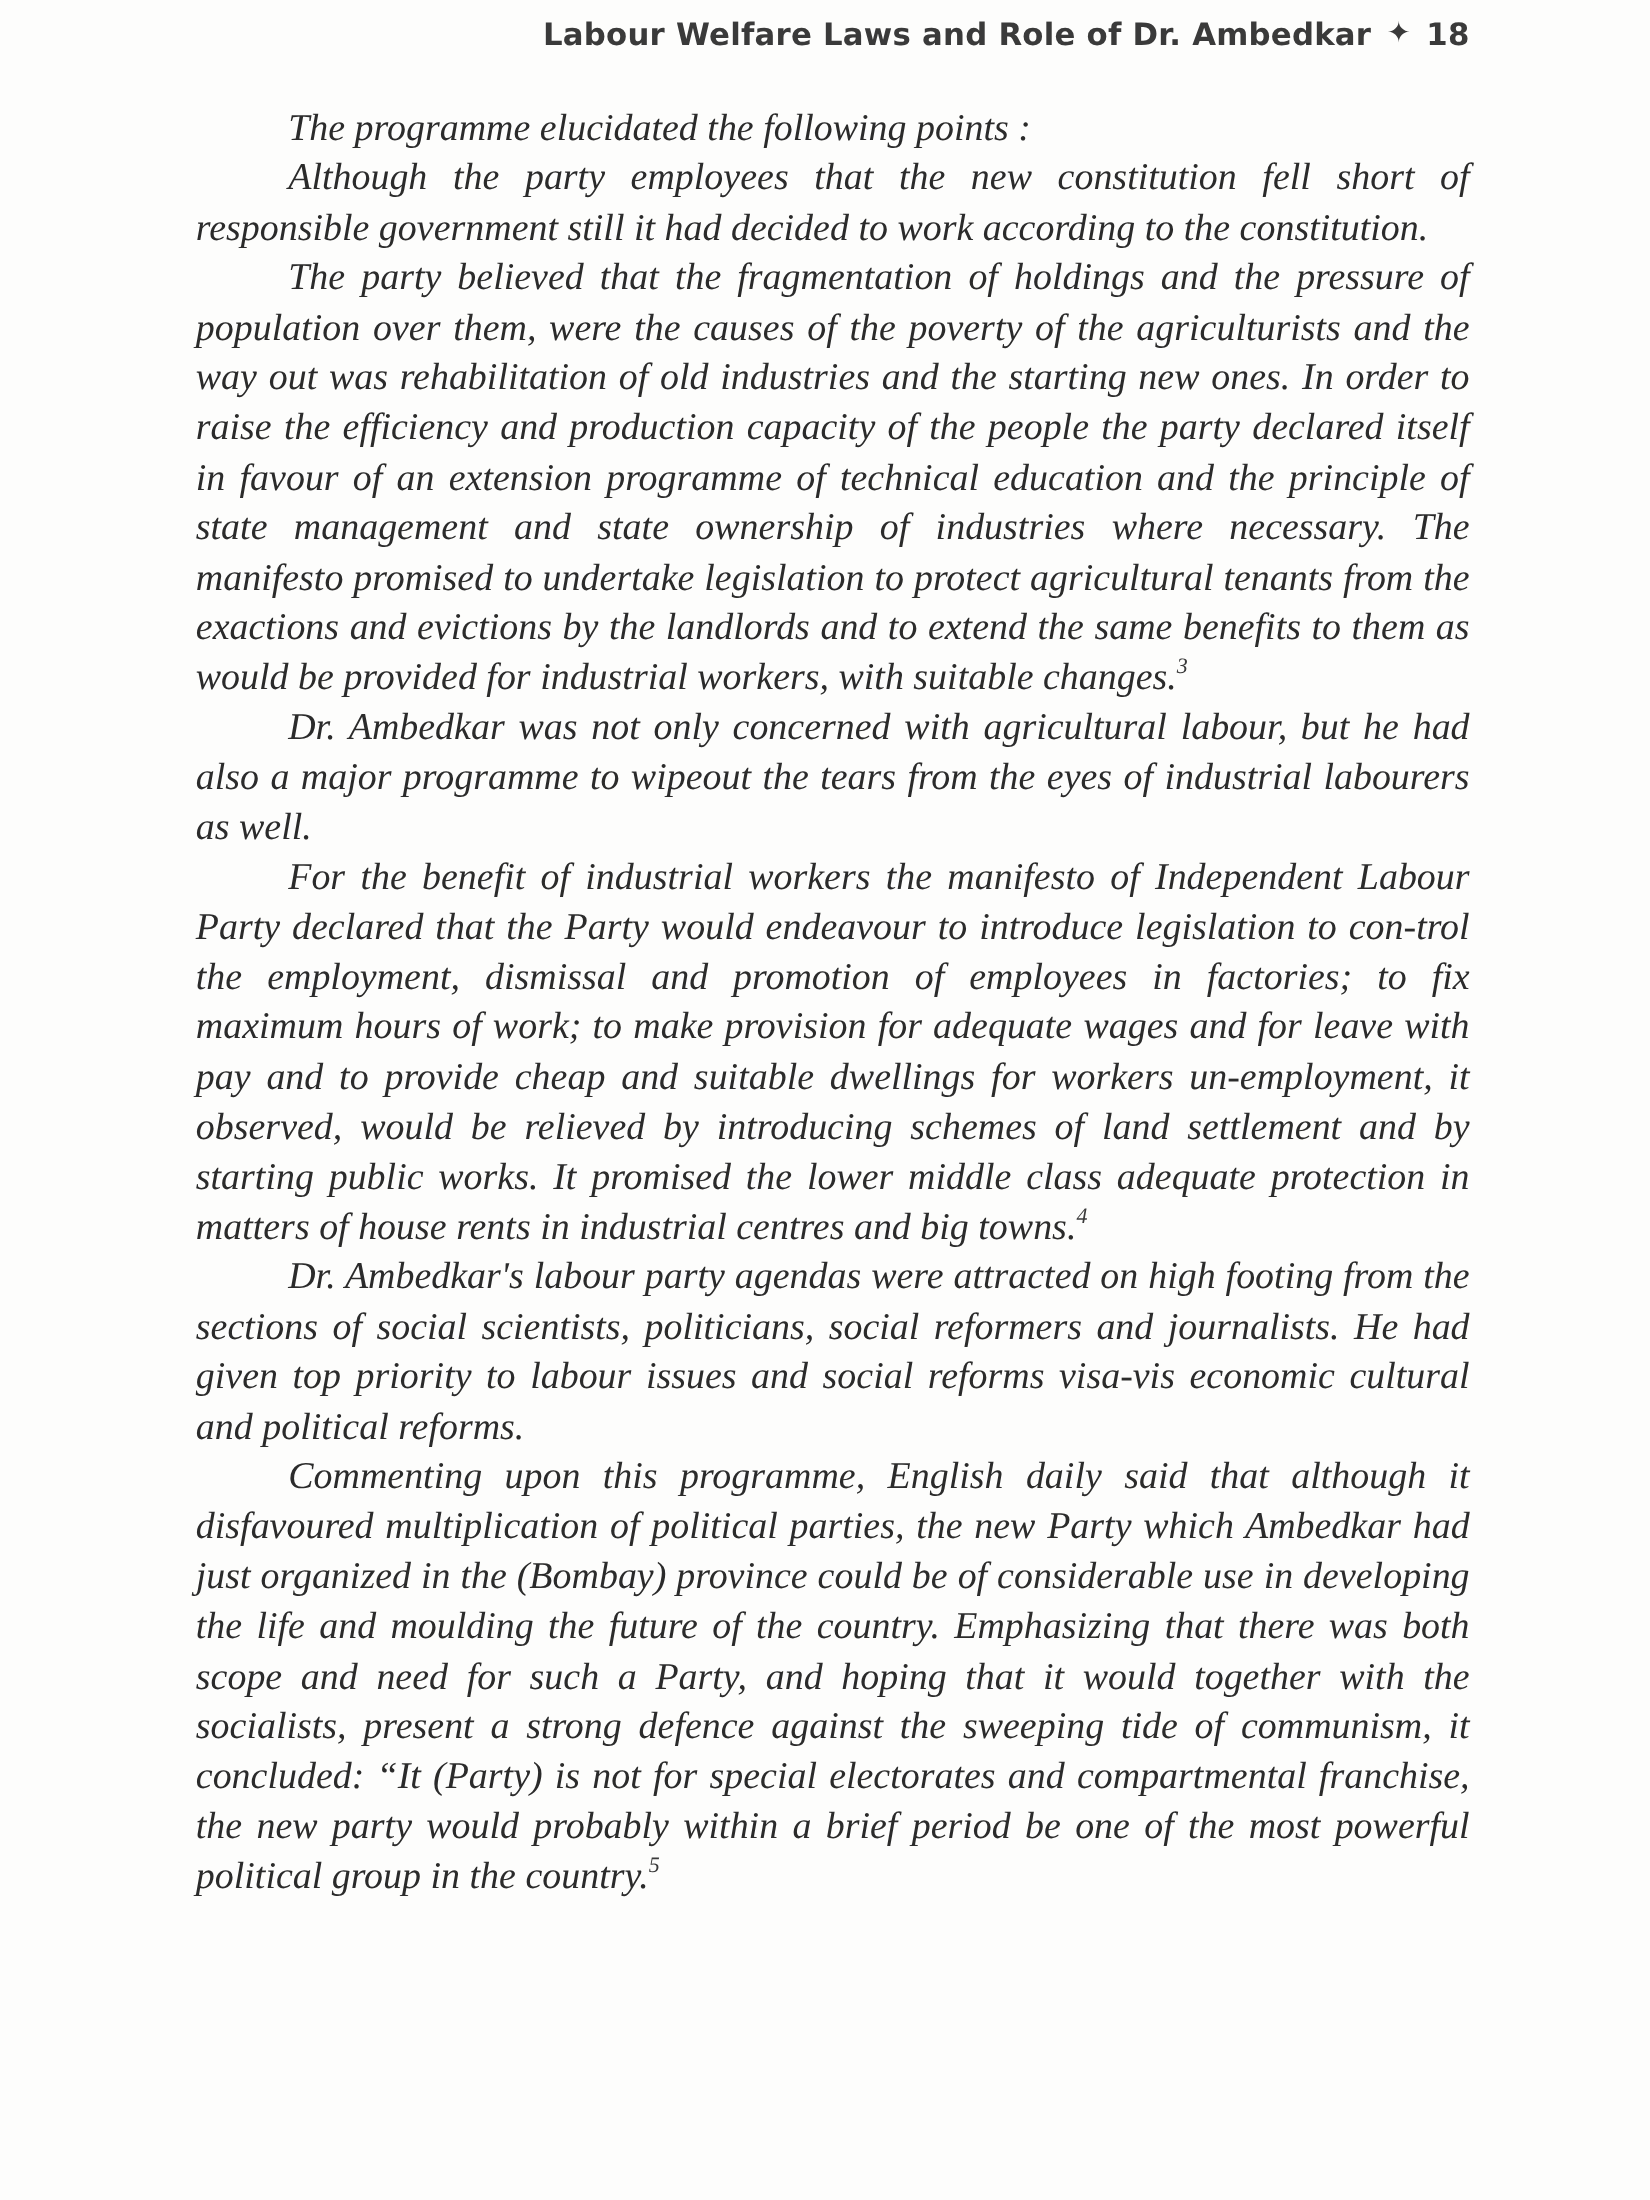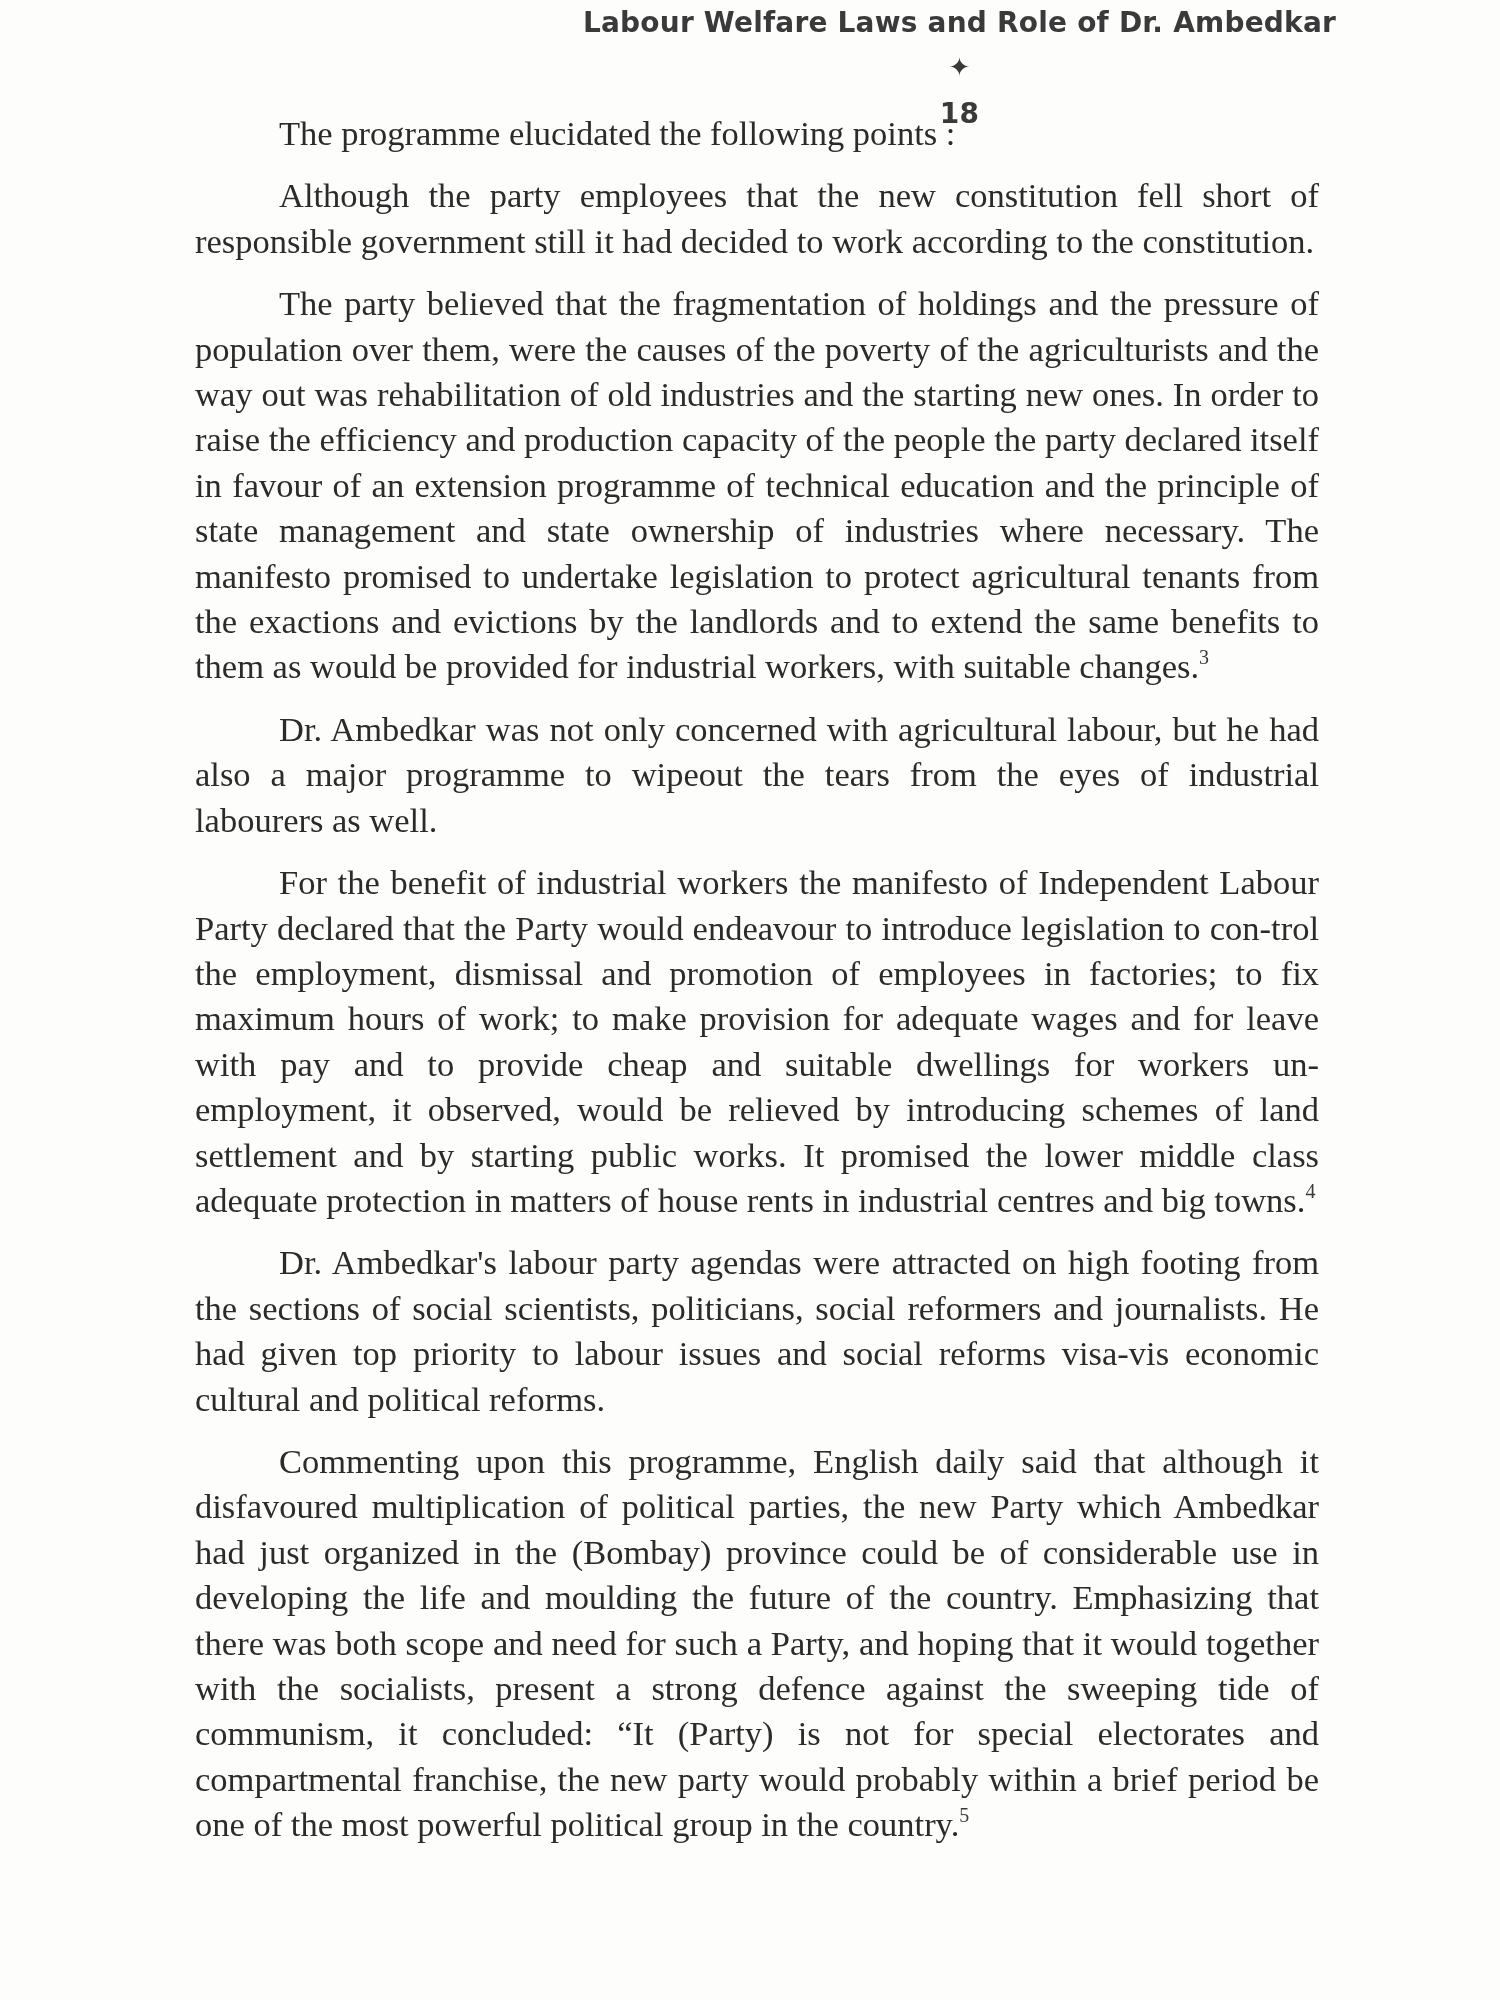--- a/index.html
+++ b/index.html
@@ -27,44 +27,44 @@
       height: 50px;
       display: flex;
       align-items: center;
       gap: 14px;
       font-family: "DejaVu Sans", sans-serif;
       font-weight: bold;
       font-size: 28px;
       color: #3a3a3a;
       letter-spacing: 0.2px;
       white-space: nowrap;
-      flex-direction: column;
     }
     .running-header .star {
       font-size: 26px;
       color: #3a3a3a;
       display: inline-block;
       transform: translateY(-1px);
     }
     .body-text {
       position: absolute;
       top: 94px;
       left: 0;
       width: 1158px;
       font-family: "Liberation Serif", serif;
       font-size: 34.5px;
       line-height: 45.4px;
       color: #2b2b2b;
       text-align: justify;
     }
     .body-text p {
-      margin: 17px;
+      margin: 0;
       text-indent: 84px;
       text-align: justify;
       hyphens: none;
+      font-style: italic;
     }
     .body-text p.last-line-justify {
       text-align-last: justify;
     }
     sup.fn {
       font-size: 20px;
       line-height: 0;
       vertical-align: 14px;
       color: #3a3a3a;
     }

